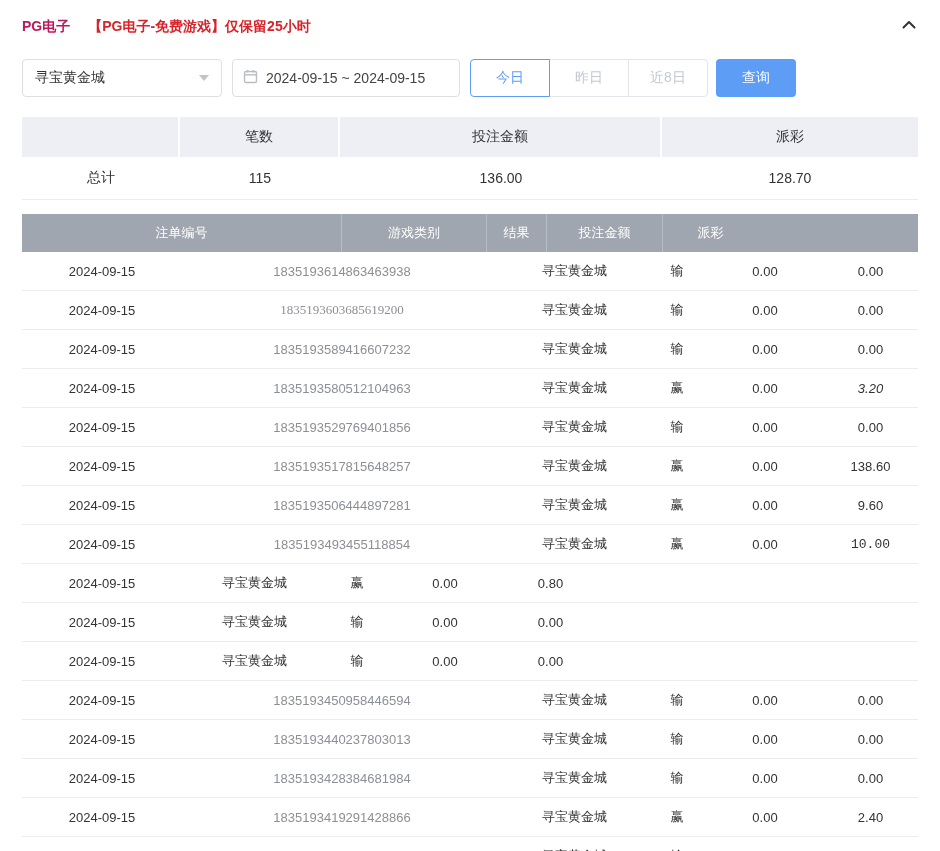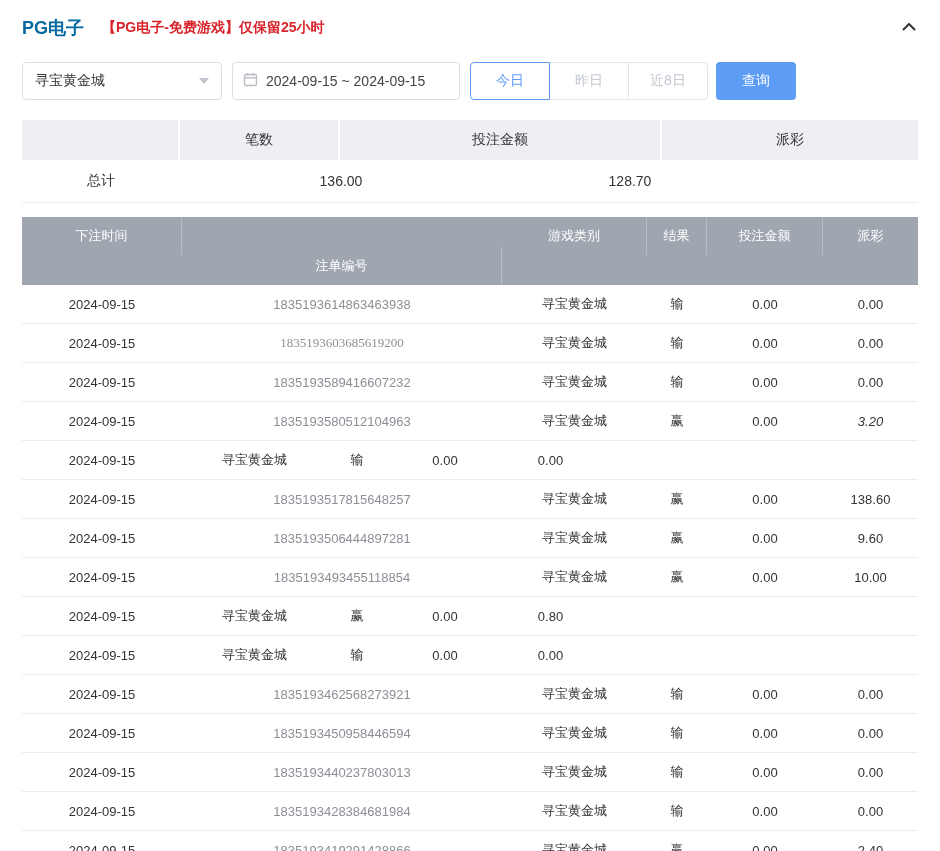--- a/index.html
+++ b/index.html
@@ -6,21 +6,21 @@
   html,body { background:#fff; }
   body {
     width:940px; height:851px; overflow:hidden;
     font-family:"Liberation Sans","DejaVu Sans",sans-serif;
     color:#333;
   }
   .page { width:940px; padding:0 22px; }
 
   
   .top-bar { display:flex; align-items:center; padding:16px 0 6px 0; }
-  .title { font-size:18px; font-weight:bold; color:#0369a1; }
+  .title { font-size:14px; font-weight:bold; color:#be185d; }
   .notice { font-size:14px; font-weight:bold; color:var(--red,#d9232a); margin-left:18px; }
   .collapse { margin-left:auto; background:none; border:none; cursor:pointer; display:flex; align-items:center; }
 
   
   .filters { display:flex; align-items:center; margin-top:16px; }
   .select-box {
     width:200px; height:38px; border:1px solid #dcdfe6; border-radius:4px;
     display:flex; align-items:center; padding:0 12px; font-size:14px; color:#333;
     cursor:pointer; background:#fff;
   }
@@ -121,29 +121,29 @@
 
   <div class="summary">
     <div class="sum-head">
         <div class="sum-h" style="width: 158px;"></div>
         <div class="sum-h" style="width: 160px;">笔数</div>
         <div class="sum-h" style="width: 322px;">投注金额</div>
         <div class="sum-h" style="width: 256px;">派彩</div>
       </div>
     <div class="sum-row">
         <div class="sum-c" style="width: 158px;">总计</div>
+        <div class="sum-c" style="width: 160px;">115</div>
         <div class="sum-c" style="width: 322px;">136.00</div>
         <div class="sum-c" style="width: 256px;">128.70</div>
       </div>
   </div>
 
   <div class="table">
     <div class="thead">
-        <div class="th" style="width: 160px;">下注时间</div>
-        <div class="th" style="width: 320px; margin-top: 30px;">注单编号</div>
+        <div class="th" style="width: 320px;">注单编号</div>
         <div class="th" style="width: 145px;">游戏类别</div>
         <div class="th" style="width: 60px;">结果</div>
         <div class="th" style="width: 116px;">投注金额</div>
         <div class="th" style="width: 95px;">派彩</div>
       </div>
     <div id="tbody">
         <div class="trow">
           <div class="tcell" style="width: 160px;">2024-09-15</div>
           <div class="tcell muted" style="width: 320px;">1835193614863463938</div>
           <div class="tcell" style="width: 145px;">寻宝黄金城</div>
@@ -170,20 +170,21 @@
         <div class="trow">
           <div class="tcell" style="width: 160px;">2024-09-15</div>
           <div class="tcell muted" style="width: 320px;">1835193580512104963</div>
           <div class="tcell" style="width: 145px;">寻宝黄金城</div>
           <div class="tcell" style="width: 60px;">赢</div>
           <div class="tcell" style="width: 116px;">0.00</div>
           <div class="tcell" style="width: 95px; font-style: italic;">3.20</div>
         </div>
         <div class="trow">
           <div class="tcell" style="width: 160px;">2024-09-15</div>
+          <div class="tcell muted" style="width: 320px;">1835193529769401856</div>
           <div class="tcell" style="width: 145px;">寻宝黄金城</div>
           <div class="tcell" style="width: 60px;">输</div>
           <div class="tcell" style="width: 116px;">0.00</div>
           <div class="tcell" style="width: 95px;">0.00</div>
         </div>
         <div class="trow">
           <div class="tcell" style="width: 160px;">2024-09-15</div>
           <div class="tcell muted" style="width: 320px;">1835193517815648257</div>
           <div class="tcell" style="width: 145px;">寻宝黄金城</div>
           <div class="tcell" style="width: 60px;">赢</div>
@@ -197,39 +198,38 @@
           <div class="tcell" style="width: 60px;">赢</div>
           <div class="tcell" style="width: 116px;">0.00</div>
           <div class="tcell" style="width: 95px;">9.60</div>
         </div>
         <div class="trow">
           <div class="tcell" style="width: 160px;">2024-09-15</div>
           <div class="tcell muted" style="width: 320px;">1835193493455118854</div>
           <div class="tcell" style="width: 145px;">寻宝黄金城</div>
           <div class="tcell" style="width: 60px;">赢</div>
           <div class="tcell" style="width: 116px;">0.00</div>
-          <div class="tcell" style="width: 95px;">10.00</div>
+          <div class="tcell" style="width: 95px; font-family: Liberation Mono, monospace;">10.00</div>
         </div>
         <div class="trow">
           <div class="tcell" style="width: 160px;">2024-09-15</div>
           <div class="tcell" style="width: 145px;">寻宝黄金城</div>
           <div class="tcell" style="width: 60px;">赢</div>
           <div class="tcell" style="width: 116px;">0.00</div>
           <div class="tcell" style="width: 95px;">0.80</div>
         </div>
         <div class="trow">
           <div class="tcell" style="width: 160px;">2024-09-15</div>
           <div class="tcell" style="width: 145px;">寻宝黄金城</div>
           <div class="tcell" style="width: 60px;">输</div>
           <div class="tcell" style="width: 116px;">0.00</div>
           <div class="tcell" style="width: 95px;">0.00</div>
         </div>
         <div class="trow">
           <div class="tcell" style="width: 160px;">2024-09-15</div>
-          <div class="tcell muted" style="width: 320px;">1835193462568273921</div>
           <div class="tcell" style="width: 145px;">寻宝黄金城</div>
           <div class="tcell" style="width: 60px;">输</div>
           <div class="tcell" style="width: 116px;">0.00</div>
           <div class="tcell" style="width: 95px;">0.00</div>
         </div>
         <div class="trow">
           <div class="tcell" style="width: 160px;">2024-09-15</div>
           <div class="tcell muted" style="width: 320px;">1835193450958446594</div>
           <div class="tcell" style="width: 145px;">寻宝黄金城</div>
           <div class="tcell" style="width: 60px;">输</div>

